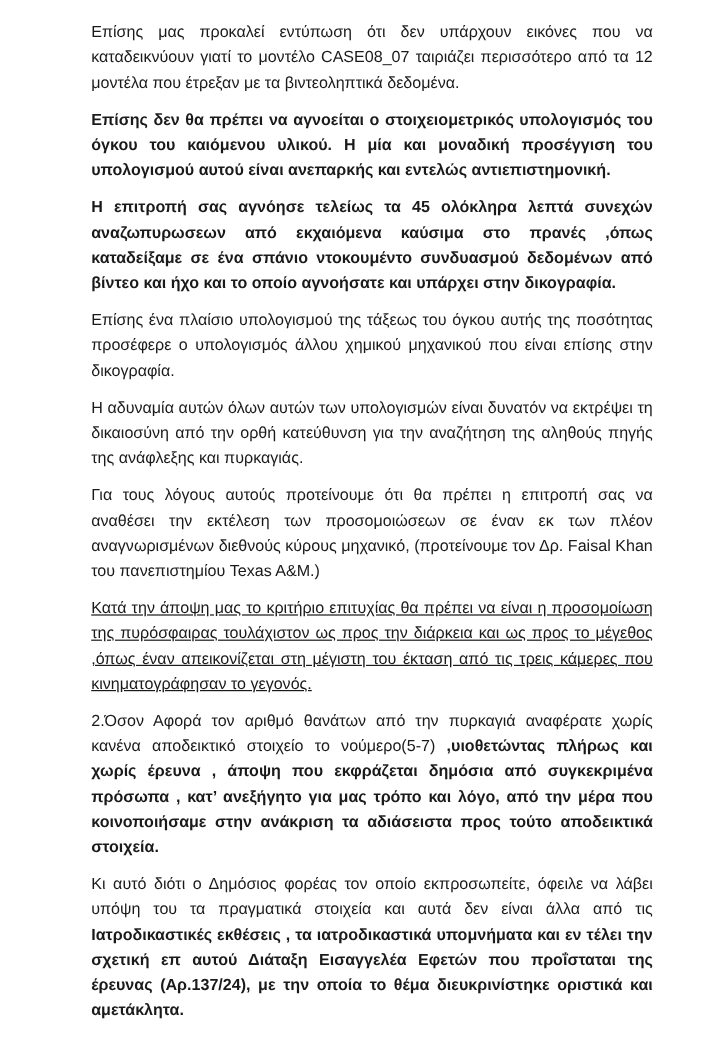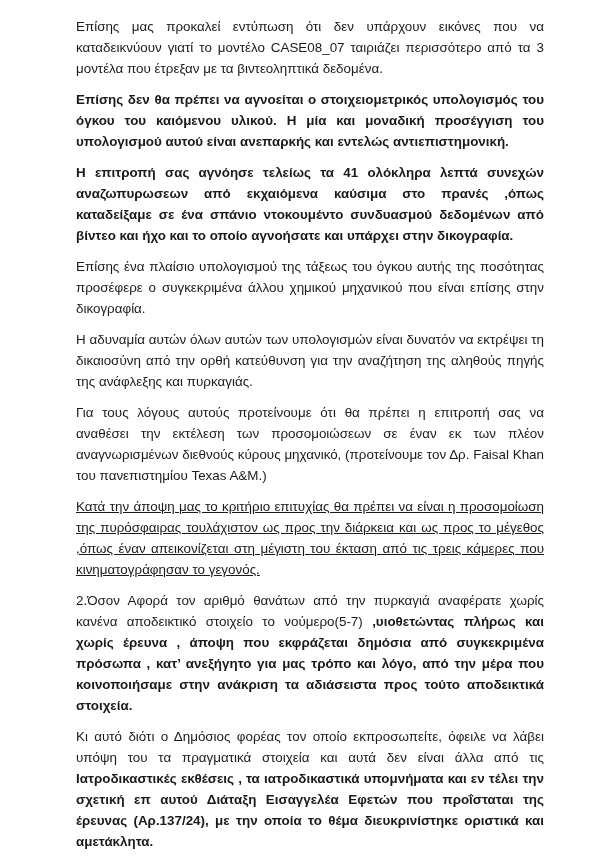--- a/index.html
+++ b/index.html
@@ -20,24 +20,24 @@
     hyphens: none;
   }
   .para.bold { font-weight: bold; }
   .para.underline { text-decoration: underline; }
   .b { font-weight: bold; }
 </style>
 </head>
 <body>
 
 <div class="page">
-  <p class="para">Επίσης  μας προκαλεί εντύπωση ότι δεν υπάρχουν εικόνες που να καταδεικνύουν γιατί το μοντέλο CASE08_07 ταιριάζει περισσότερο από τα 3 μοντέλα που έτρεξαν με τα βιντεοληπτικά δεδομένα.</p>
+  <p class="para">Επίσης  μας προκαλεί εντύπωση ότι δεν υπάρχουν εικόνες που να καταδεικνύουν γιατί το μοντέλο CASE08_07 ταιριάζει περισσότερο από τα 12 μοντέλα που έτρεξαν με τα βιντεοληπτικά δεδομένα.</p>
   <p class="para bold"> Επίσης δεν θα πρέπει να αγνοείται ο στοιχειομετρικός υπολογισμός του όγκου του καιόμενου υλικού. Η μία και μοναδική προσέγγιση του υπολογισμού αυτού είναι ανεπαρκής και εντελώς αντιεπιστημονική.</p>
-  <p class="para bold">Η επιτροπή σας αγνόησε τελείως τα  41 ολόκληρα λεπτά συνεχών αναζωπυρωσεων από εκχαιόμενα καύσιμα στο πρανές ,όπως καταδείξαμε σε ένα σπάνιο ντοκουμέντο συνδυασμού δεδομένων  από βίντεο και ήχο και το οποίο αγνοήσατε και υπάρχει στην δικογραφία.</p>
-  <p class="para">Επίσης ένα πλαίσιο υπολογισμού της τάξεως του όγκου αυτής της ποσότητας προσέφερε ο συγκεκριμένα άλλου χημικού μηχανικού που είναι επίσης στην δικογραφία.</p>
+  <p class="para bold">Η επιτροπή σας αγνόησε τελείως τα  45 ολόκληρα λεπτά συνεχών αναζωπυρωσεων από εκχαιόμενα καύσιμα στο πρανές ,όπως καταδείξαμε σε ένα σπάνιο ντοκουμέντο συνδυασμού δεδομένων  από βίντεο και ήχο και το οποίο αγνοήσατε και υπάρχει στην δικογραφία.</p>
+  <p class="para">Επίσης ένα πλαίσιο υπολογισμού της τάξεως του όγκου αυτής της ποσότητας προσέφερε ο υπολογισμός άλλου χημικού μηχανικού που είναι επίσης στην δικογραφία.</p>
   <p class="para">  Η αδυναμία αυτών όλων αυτών των υπολογισμών είναι δυνατόν να εκτρέψει τη δικαιοσύνη από την ορθή κατεύθυνση για την αναζήτηση της αληθούς πηγής της ανάφλεξης και πυρκαγιάς.</p>
   <p class="para">Για τους λόγους αυτούς προτείνουμε ότι θα πρέπει η επιτροπή σας  να αναθέσει την εκτέλεση των προσομοιώσεων σε έναν εκ των πλέον αναγνωρισμένων διεθνούς κύρους  μηχανικό, (προτείνουμε τον Δρ. Faisal Khan του πανεπιστημίου Texas A&amp;M.)</p>
   <p class="para underline"> Κατά την άποψη μας το κριτήριο επιτυχίας θα πρέπει να είναι η προσομοίωση της πυρόσφαιρας τουλάχιστον ως προς την διάρκεια και ως προς το μέγεθος ,όπως έναν απεικονίζεται στη μέγιστη του έκταση από τις τρεις κάμερες που κινηματογράφησαν το γεγονός.</p>
   <p class="para">
     <span>2.Όσον Αφορά τον  αριθμό θανάτων από την πυρκαγιά αναφέρατε χωρίς κανένα αποδεικτικό στοιχείο το νούμερο(5-7) </span><span class="b">,υιοθετώντας πλήρως και χωρίς έρευνα , άποψη που εκφράζεται δημόσια από συγκεκριμένα πρόσωπα , κατ’ ανεξήγητο για μας τρόπο και λόγο, από την μέρα που κοινοποιήσαμε στην ανάκριση τα αδιάσειστα προς τούτο αποδεικτικά στοιχεία.</span>
   </p>
   <p class="para">
     <span>Κι αυτό διότι ο Δημόσιος φορέας τον οποίο εκπροσωπείτε, όφειλε να λάβει υπόψη του τα πραγματικά στοιχεία και αυτά δεν είναι άλλα από τις </span><span class="b">Ιατροδικαστικές εκθέσεις , τα ιατροδικαστικά υπομνήματα και εν τέλει την σχετική επ αυτού Διάταξη Εισαγγελέα Εφετών που προΐσταται της έρευνας (Αρ.137/24), με την οποία το θέμα διευκρινίστηκε οριστικά και αμετάκλητα.</span>
   </p>
 

